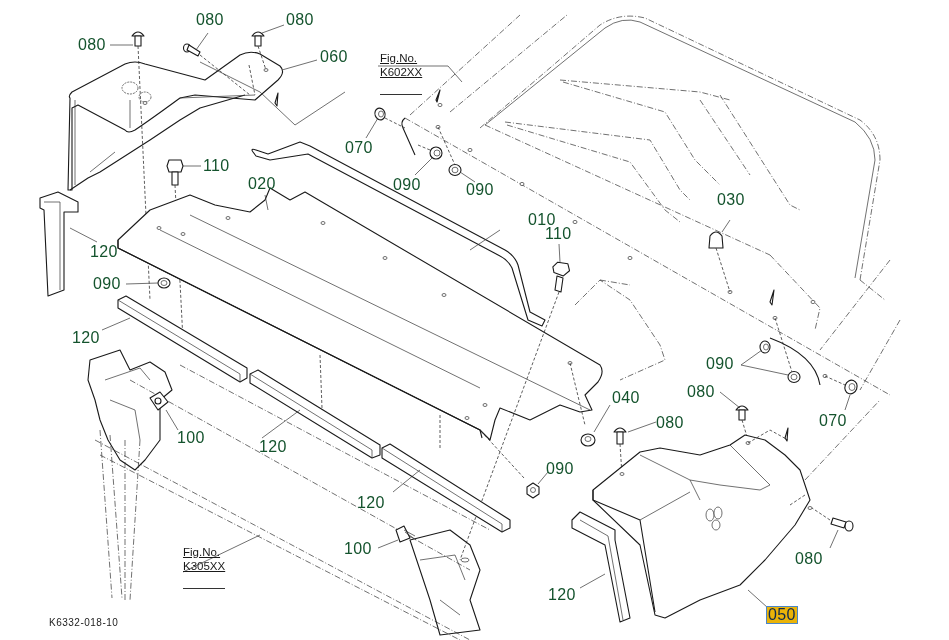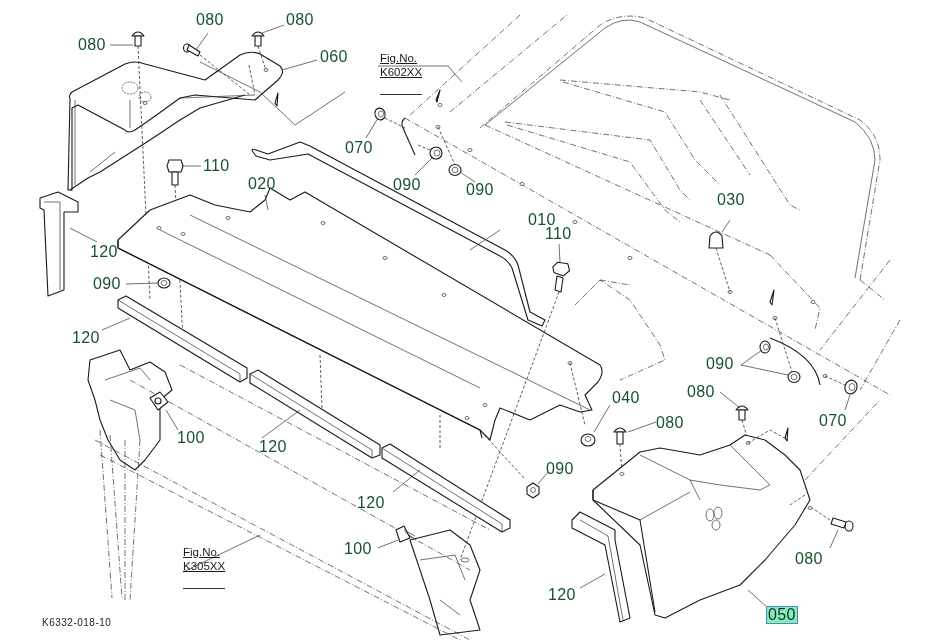--- a/index.html
+++ b/index.html
@@ -1,23 +1,23 @@
 <!DOCTYPE html>
 <html><head>
 <meta charset="utf-8">
 <style>
   html, body { margin:0; padding:0; background:#ffffff; }
   body { width:949px; height:640px; overflow:hidden; position:relative; font-family:"Liberation Sans", sans-serif; }
   #diagram { position:absolute; left:0; top:0; width:949px; height:640px; }
   .lbl { position:absolute; font-family:"Liberation Sans", sans-serif; font-size:16px; color:#14532d; line-height:1; white-space:nowrap; cursor:pointer; letter-spacing:0.3px; }
-  .lbl.sel { background:#86efac; border:1px solid #4a86c8; padding:0 1px; margin:-1px 0 0 -2px; color:#102a4c; }
+  .lbl.sel { background:#eab308; border:1px solid #4a86c8; padding:0 1px; margin:-1px 0 0 -2px; color:#102a4c; }
   .fig { position:absolute; font-size:11.5px; color:#1a1a1a; line-height:1.25; cursor:pointer;text-decoration:underline; }
   .fig span { display:block; }
   .fig .ul { border-bottom:1px solid #333; padding-bottom:14px; }
-  .code { position:absolute; left:42px; top:617px; font-size:10px; color:#222; letter-spacing:0.5px; }
+  .code { position:absolute; left:49px; top:617px; font-size:10px; color:#222; letter-spacing:0.5px; }
   svg .o { fill:none; stroke:#1a1a1a; stroke-width:1.1; stroke-linejoin:round; }
   svg .t { fill:none; stroke:#333; stroke-width:0.7; }
   svg .d { fill:none; stroke:#333; stroke-width:0.7; stroke-dasharray:6 2 1 2; }
   svg .dd { fill:none; stroke:#333; stroke-width:0.8; stroke-dasharray:3 2; }
   svg .w { fill:#fff; stroke:#1a1a1a; stroke-width:1.1; stroke-linejoin:round; }
   svg .ld { fill:none; stroke:#333; stroke-width:0.7; }
   svg .hole { fill:#fff; stroke:#333; stroke-width:0.7; }
 </style>
 </head>
 <body>

